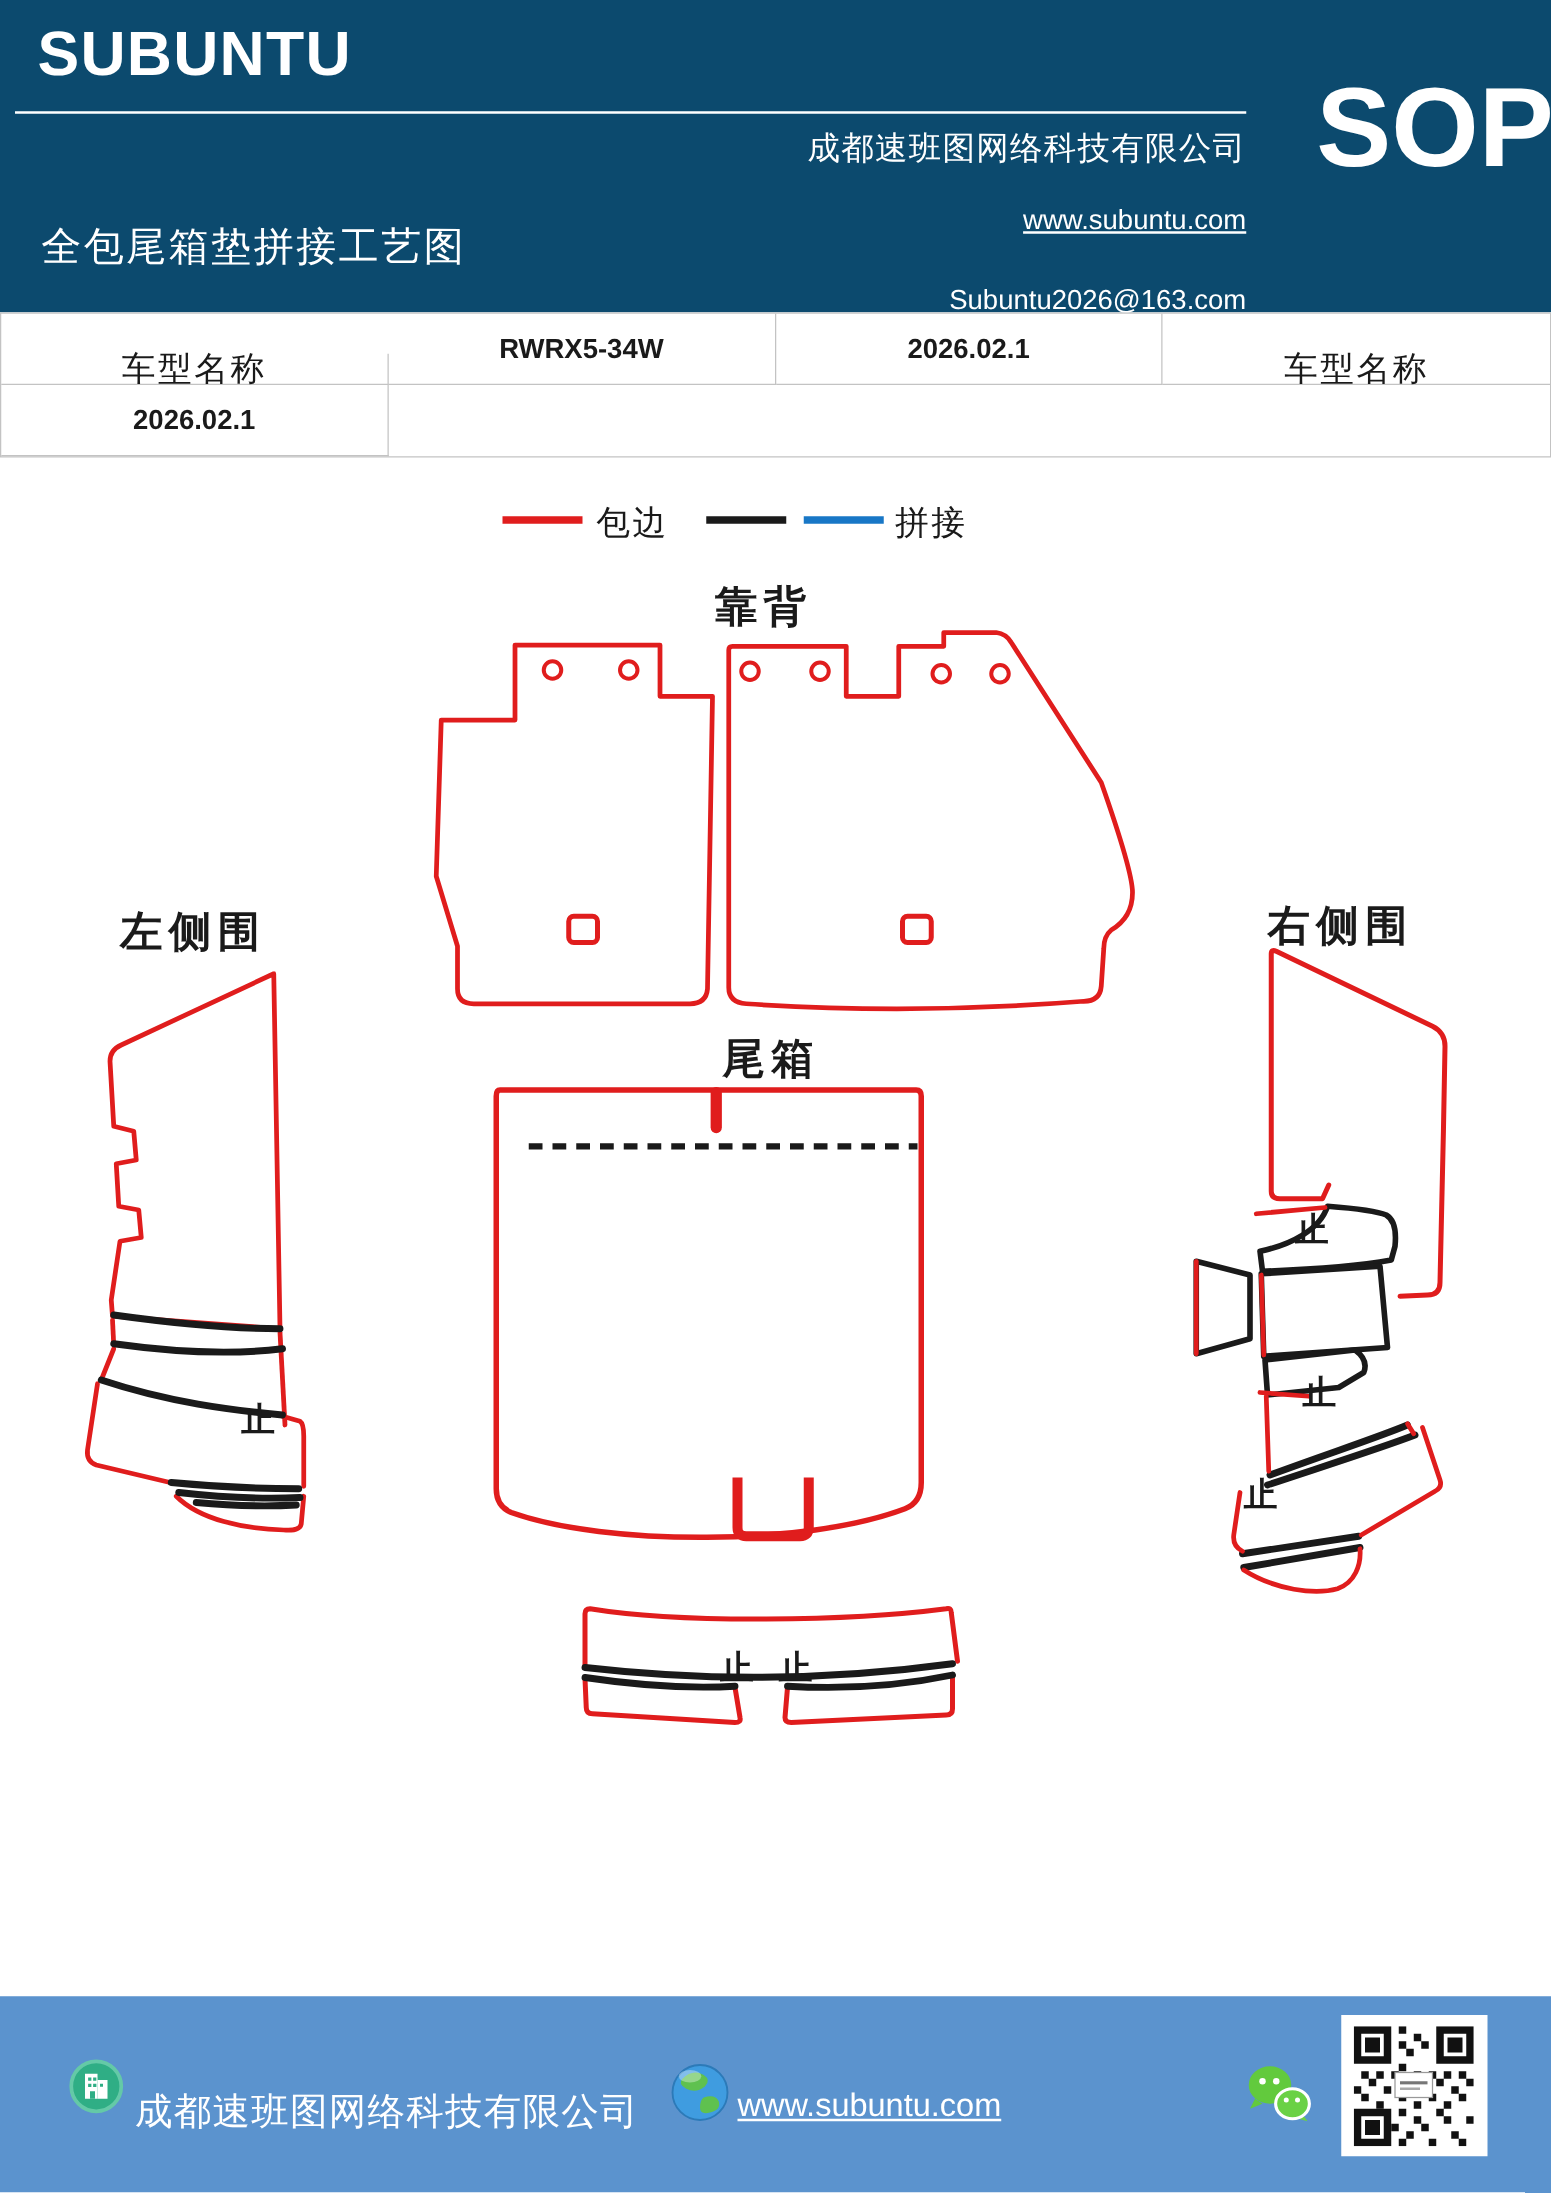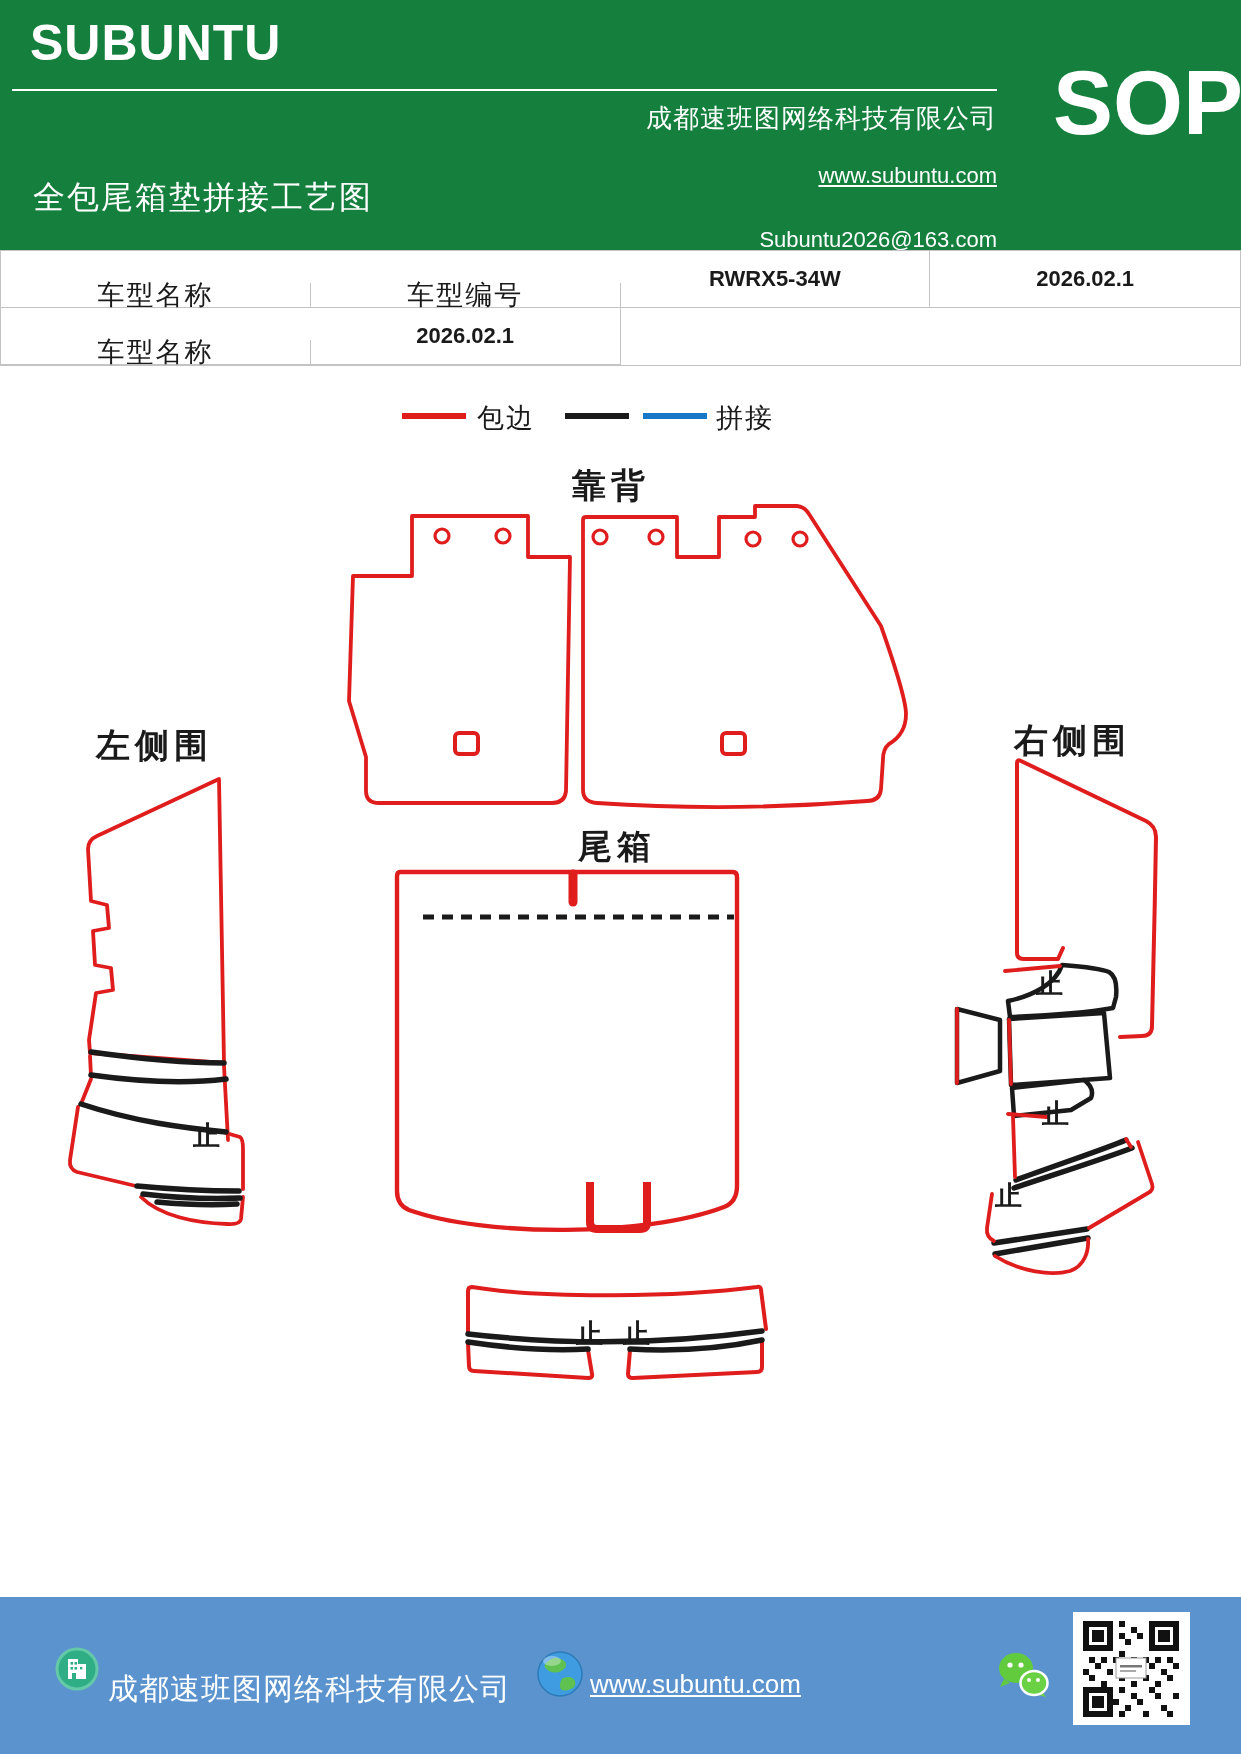--- a/index.html
+++ b/index.html
@@ -1,20 +1,20 @@
 <!DOCTYPE html>
 <html><head>
 <meta charset="utf-8">
 <style>
   html,body{margin:0;padding:0;}
   body{width:1241px;height:1754px;position:relative;background:#ffffff;
        font-family:"Liberation Sans", sans-serif;overflow:hidden;}
 
   
-  .header{position:absolute;left:0;top:0;width:1241px;height:250px;background:#15803d;color:#fff;}
+  .header{position:absolute;left:0;top:0;width:1241px;height:250px;background:#0c4a6e;color:#fff;}
   .logo{position:absolute;left:30px;top:14px;font-size:50px;font-weight:800;letter-spacing:1px;}
   .header-rule{position:absolute;left:12px;top:89px;width:985px;height:2px;background:#ffffff;}
   .doc-title{position:absolute;left:33px;top:176px;font-size:32px;font-weight:500;letter-spacing:2px;}
   .hdr-company{position:absolute;right:244px;top:101px;font-size:26px;letter-spacing:1px;}
   .hdr-site{position:absolute;right:244px;top:163px;font-size:22px;text-decoration:underline;color:#fff;}
   .hdr-mail{position:absolute;right:244px;top:196px;font-size:22px;margin-top:31px;}
   .sop{position:absolute;left:1053px;top:52px;font-size:90px;font-weight:800;letter-spacing:0px;}
 
   
   .info-table{position:absolute;left:0;top:250px;width:1239px;height:114px;
@@ -49,21 +49,20 @@
   <div class="header-rule"></div>
   <div class="doc-title">全包尾箱垫拼接工艺图</div>
   <div class="hdr-company">成都速班图网络科技有限公司</div>
   <a class="hdr-site" href="#">www.subuntu.com</a>
   <div class="hdr-mail">Subuntu2026@163.com</div>
   <div class="sop">SOP</div>
 </div>
 
 <div class="info-table">
   <div class="cell lab">车型名称</div>
-  <div class="cell lab">车型编号</div>
   <div class="cell val">RWRX5-34W</div>
   <div class="cell val">2026.02.1</div>
   <div class="cell lab">车型名称</div>
   <div class="cell val">2026.02.1</div>
 </div>
 
 <svg class="diagram" viewBox="0 380 1241 1040" width="1241" height="1040" xmlns="http://www.w3.org/2000/svg">
 
   <g>
     <line x1="402" y1="416" x2="466" y2="416" stroke="#e01d1d" stroke-width="6"></line>

